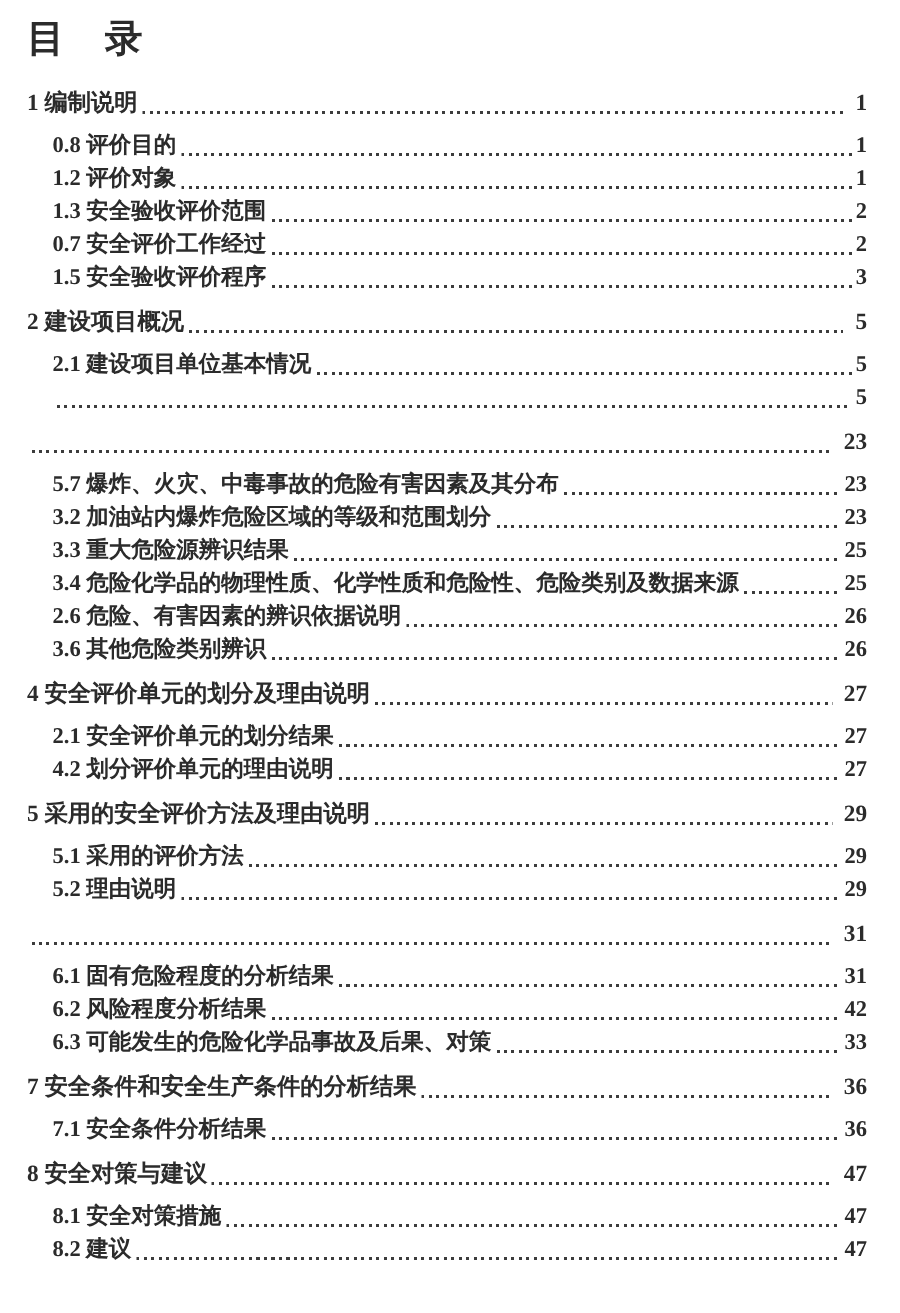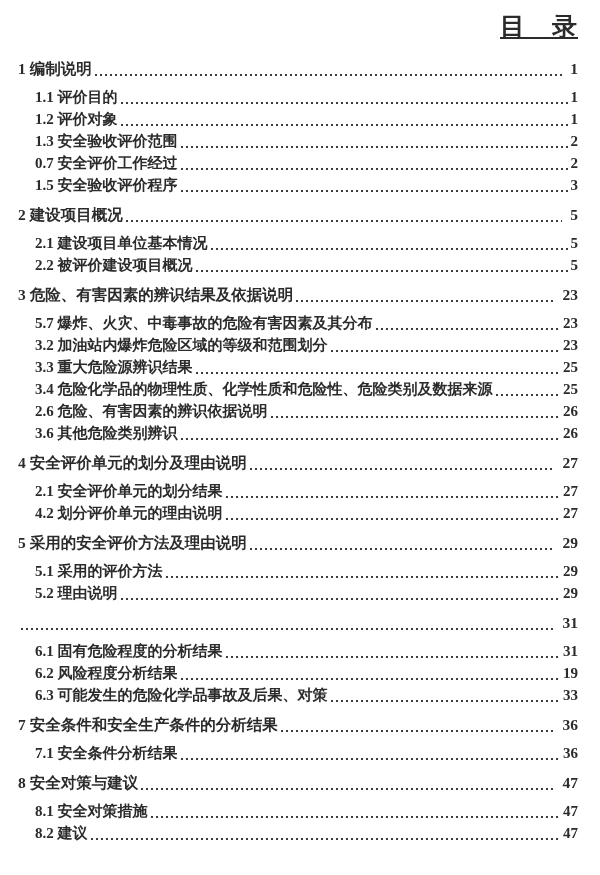--- a/index.html
+++ b/index.html
@@ -15,27 +15,26 @@
     color: #2b2b2b;
   }
   .page {
     box-sizing: border-box;
     width: 600px;
     height: 875px;
     padding: 10px 22px 10px 18px;
     background: #ffffff;
   }
   .toc-title {
-    text-align: right;
+    text-align: left;
     font-size: 25px;
     font-weight: bold;
     line-height: 30px;
     margin: 2px 0 16px 0;
     letter-spacing: 1px;
-    text-decoration: underline;
   }
   .toc-list {
     width: 100%;
   }
   .toc-row {
     display: flex;
     align-items: flex-end;
     line-height: 22px;
     font-weight: bold;
     font-size: 15px;
@@ -79,21 +78,21 @@
 
 <div class="page">
   <div class="toc-title">目　录</div>
   <div class="toc-list">
       <div class="toc-row level1">
         <span class="entry-label">1 编制说明</span>
         <span class="leader"></span>
         <span class="entry-page">1</span>
       </div>
       <div class="toc-row level2">
-        <span class="entry-label">1.1 评价目的</span>
+        <span class="entry-label">0.8 评价目的</span>
         <span class="leader"></span>
         <span class="entry-page">1</span>
       </div>
       <div class="toc-row level2">
         <span class="entry-label">1.2 评价对象</span>
         <span class="leader"></span>
         <span class="entry-page">1</span>
       </div>
       <div class="toc-row level2">
         <span class="entry-label">1.3 安全验收评价范围</span>
@@ -114,26 +113,24 @@
         <span class="entry-label">2 建设项目概况</span>
         <span class="leader"></span>
         <span class="entry-page">5</span>
       </div>
       <div class="toc-row level2">
         <span class="entry-label">2.1 建设项目单位基本情况</span>
         <span class="leader"></span>
         <span class="entry-page">5</span>
       </div>
       <div class="toc-row level2">
-        <span class="entry-label">2.2 被评价建设项目概况</span>
         <span class="leader"></span>
         <span class="entry-page">5</span>
       </div>
       <div class="toc-row level1">
-        <span class="entry-label">3 危险、有害因素的辨识结果及依据说明</span>
         <span class="leader"></span>
         <span class="entry-page">23</span>
       </div>
       <div class="toc-row level2">
         <span class="entry-label">5.7 爆炸、火灾、中毒事故的危险有害因素及其分布</span>
         <span class="leader"></span>
         <span class="entry-page">23</span>
       </div>
       <div class="toc-row level2">
         <span class="entry-label">3.2 加油站内爆炸危险区域的等级和范围划分</span>
@@ -195,21 +192,21 @@
         <span class="entry-page">31</span>
       </div>
       <div class="toc-row level2">
         <span class="entry-label">6.1 固有危险程度的分析结果</span>
         <span class="leader"></span>
         <span class="entry-page">31</span>
       </div>
       <div class="toc-row level2">
         <span class="entry-label">6.2 风险程度分析结果</span>
         <span class="leader"></span>
-        <span class="entry-page">19</span>
+        <span class="entry-page">42</span>
       </div>
       <div class="toc-row level2">
         <span class="entry-label">6.3 可能发生的危险化学品事故及后果、对策</span>
         <span class="leader"></span>
         <span class="entry-page">33</span>
       </div>
       <div class="toc-row level1">
         <span class="entry-label">7 安全条件和安全生产条件的分析结果</span>
         <span class="leader"></span>
         <span class="entry-page">36</span>

